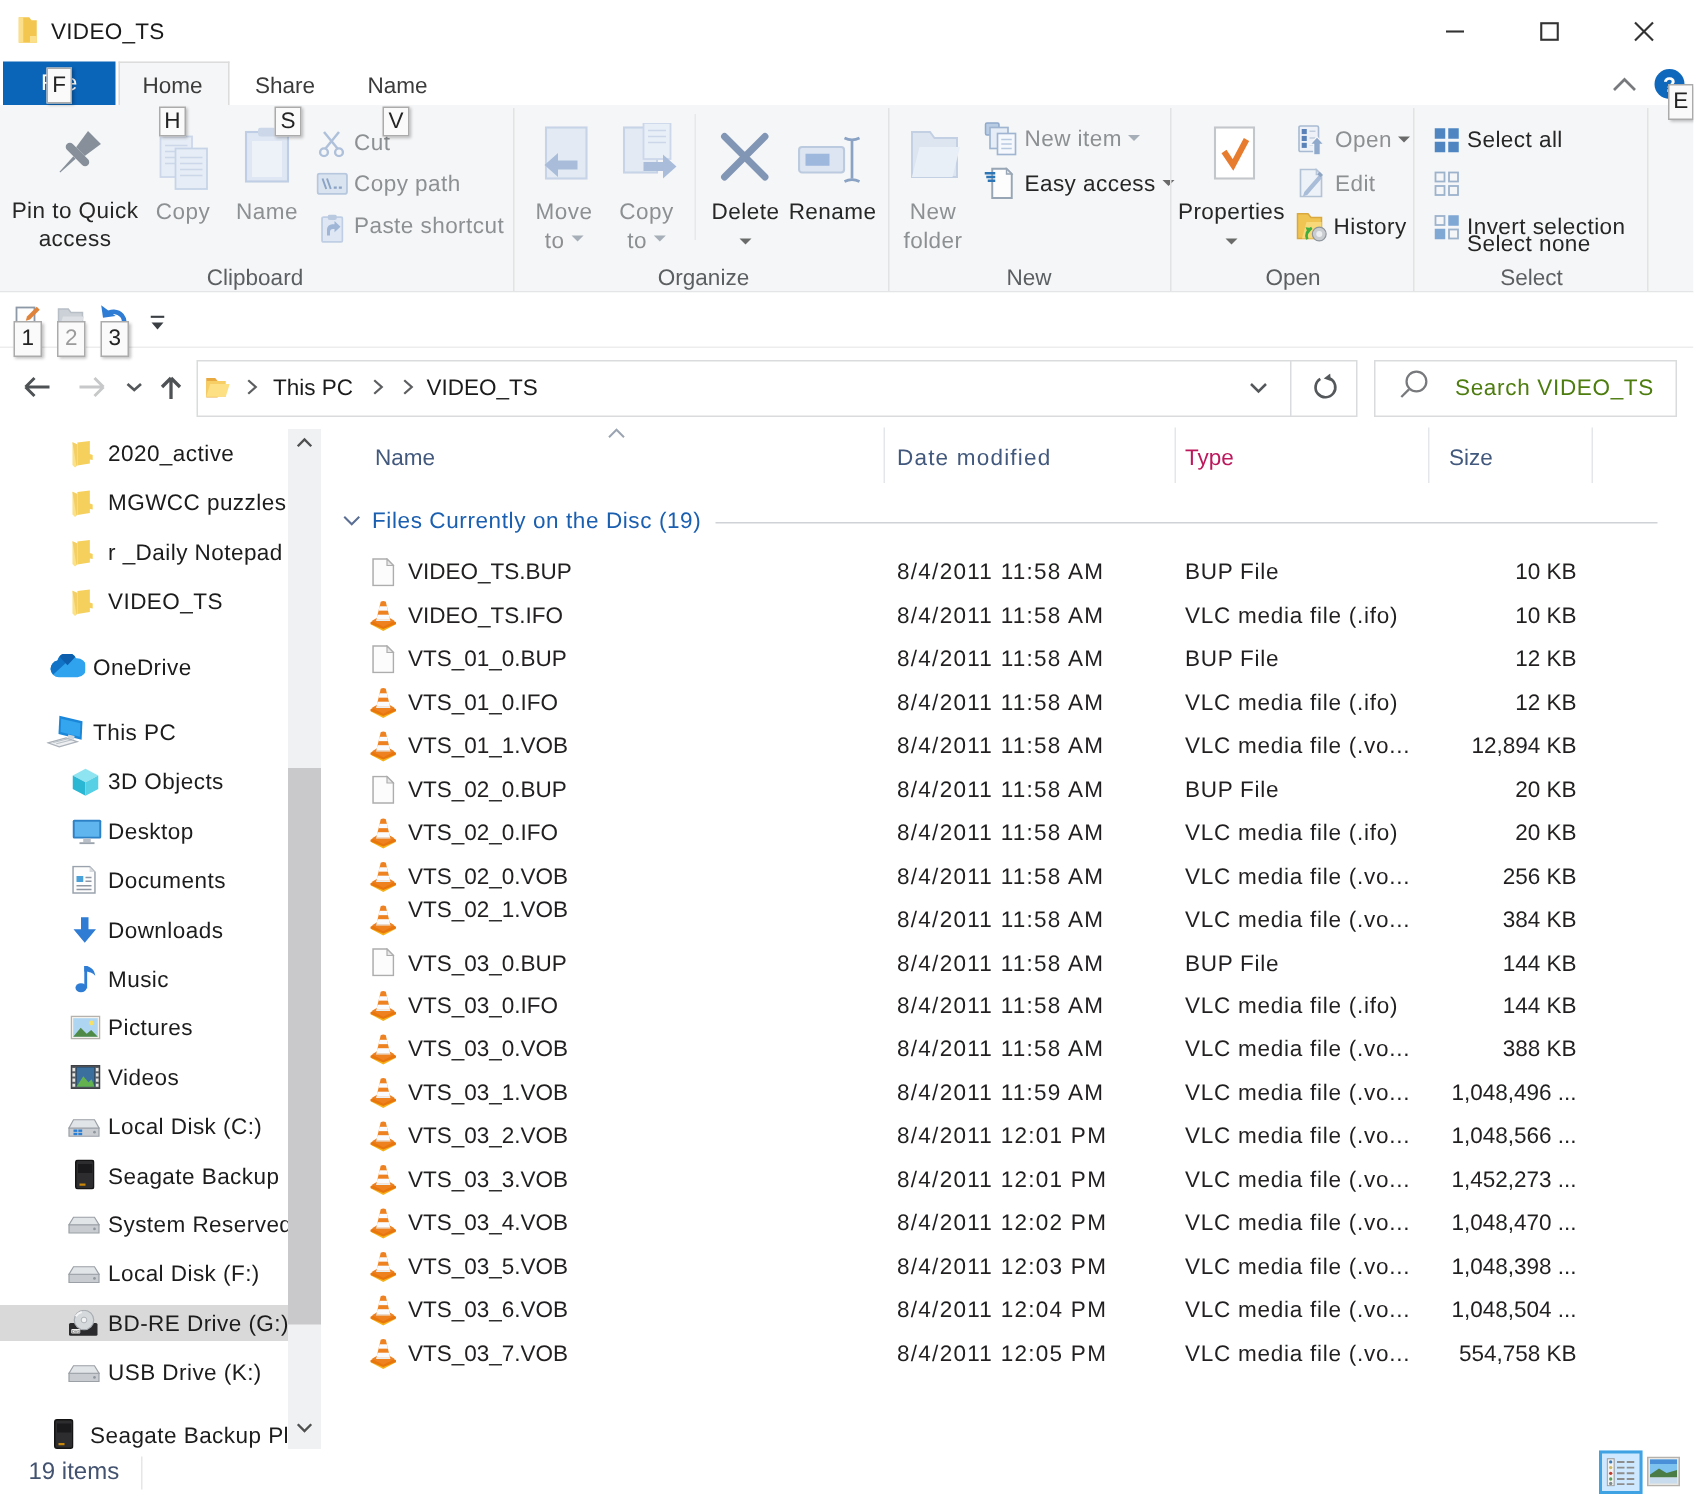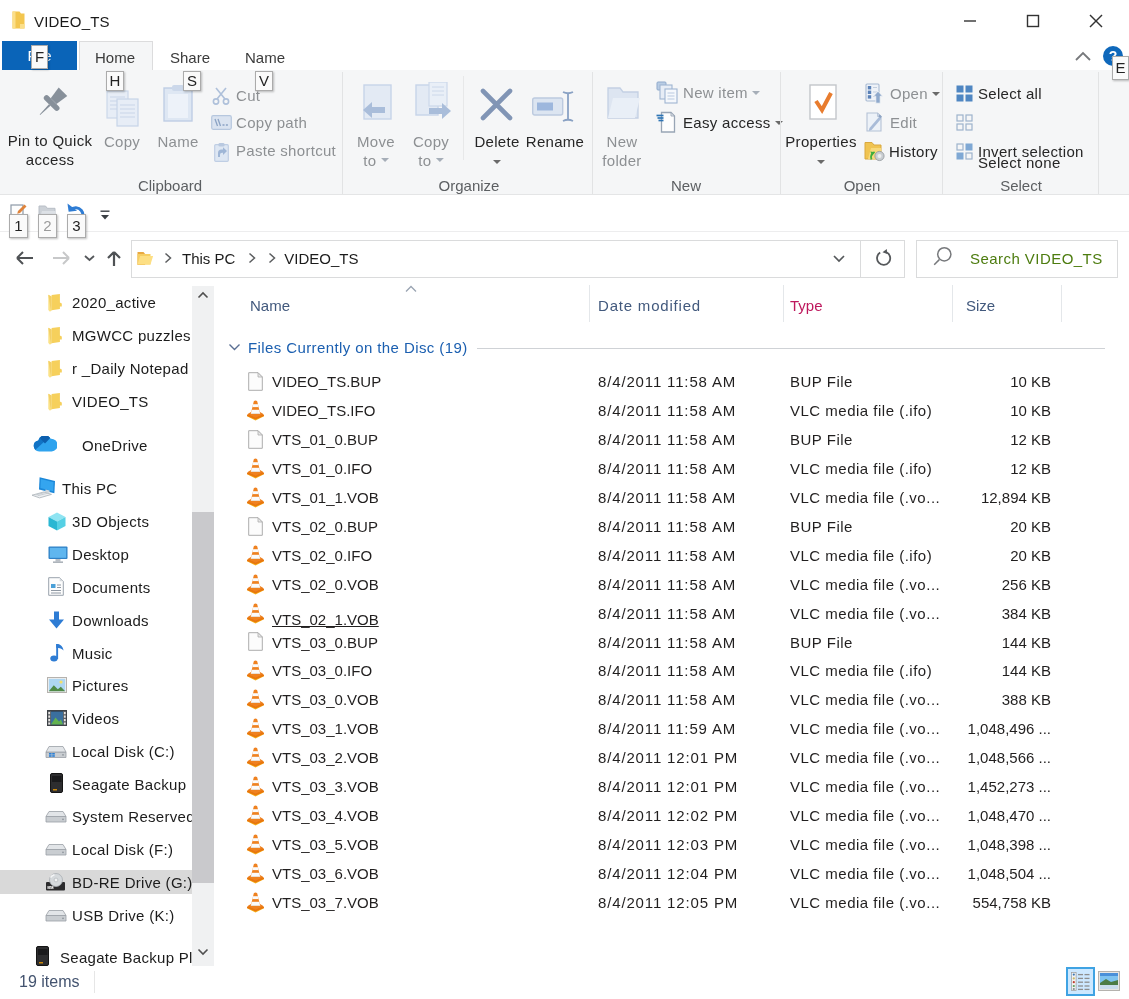--- a/index.html
+++ b/index.html
@@ -361,21 +361,21 @@
 <svg class="ab" style="left:33px;top:436px" width="24" height="16" viewBox="0 0 24 16">
 <clipPath id="odc">
           <path d="M6.2 15.5 a5.6 5.6 0 0 1 -0.9-11.1 a6.8 6.8 0 0 1 12.5-1.6 a5 5 0 0 1 0.9 12.7 z"></path>
         </clipPath>
 <g clip-path="url(#odc)">
 <rect width="24" height="16" fill="#2fa3ee"></rect>
 <path d="M0 16 L12.5 4.5 L0 -1 Z" fill="#1173c5"></path>
 <path d="M4 -1 H20 L12 7.5 Z" fill="#0d5fae"></path>
 </g>
       </svg>
-<div class="ab navtxt" style="left:62px;top:437px;margin-left:20px;">OneDrive</div>
+<div class="ab navtxt" style="left:62px;top:437px;">OneDrive</div>
 <svg class="ab" style="left:31px;top:476px" width="26" height="23" viewBox="0 0 26 23">
 <path d="M8.6 1.2 L24 4.9 L23.4 17.2 L8 13.4 Z" fill="#1b87d8"></path>
 <path d="M9.8 3.1 L22.6 6.2 L22.2 15.2 L9.4 12 Z" fill="#34a5ef"></path>
 <path d="M14.5 13.6 l-0.3 2.4 l4.2 1 l0.3-2.4 z" fill="#cfd6db"></path>
 <path d="M1 19.2 L13 15.9 L20.5 18.4 L8.5 21.9 Z" fill="#edeff1"></path>
 <path d="M1 19.2 L13 15.9 L20.5 18.4 L8.5 21.9 Z" fill="none" stroke="#aab1b8" stroke-width="0.8"></path>
 <g stroke="#b9c0c6" stroke-width="0.7">
           <line x1="4.5" y1="19" x2="15" y2="16.3"></line>
           <line x1="6.5" y1="19.8" x2="17" y2="17.1"></line>
         </g>
@@ -639,21 +639,21 @@
 <clipPath id="c603">
           <path d="M7.8 1.2 Q9.5 0 11.2 1.2 L14.6 15.4 Q9.5 17.6 4.4 15.4 Z"></path>
         </clipPath>
 <g clip-path="url(#c603)">
 <rect x="2" y="0" width="15" height="18" fill="#ef8220"></rect>
 <rect x="2" y="4.2" width="15" height="2.9" fill="#fafbfc"></rect>
 <rect x="2" y="9.8" width="15" height="3.4" fill="#fafbfc"></rect>
 <rect x="2" y="13.2" width="15" height="0.8" fill="#e9f0f4"></rect>
 </g>
       </svg>
-<div class="row" style="left:272px;top:611px;text-decoration:underline;">VTS_02_1.VOB</div>
+<div class="row" style="left:272px;top:598px;">VTS_02_1.VOB</div>
 <div class="row" style="left:598px;top:604.6px;letter-spacing:.85px;">8/4/2011 11:58 AM</div>
 <div class="row" style="left:790px;top:604.6px;letter-spacing:.5px;">VLC media file (.vo...</div>
 <div class="row" style="left:930px;top:604.6px;width:121px;text-align:right;">384 KB</div>
 <svg class="ab" style="left:248px;top:632px" width="15" height="19" viewBox="0 0 15 19">
 <path d="M0.7 0.7 h9.3 l4.3 4.3 v13.3 h-13.6 z" fill="#fcfcfc" stroke="#adadad" stroke-width="1"></path>
 <path d="M10 0.7 l4.3 4.3 h-4.3 z" fill="#e8e8e8" stroke="#adadad" stroke-width="0.8"></path>
       </svg>
 <div class="row" style="left:272px;top:633.5px;">VTS_03_0.BUP</div>
 <div class="row" style="left:598px;top:633.5px;letter-spacing:.85px;">8/4/2011 11:58 AM</div>
 <div class="row" style="left:790px;top:633.5px;letter-spacing:.5px;">BUP File</div>

